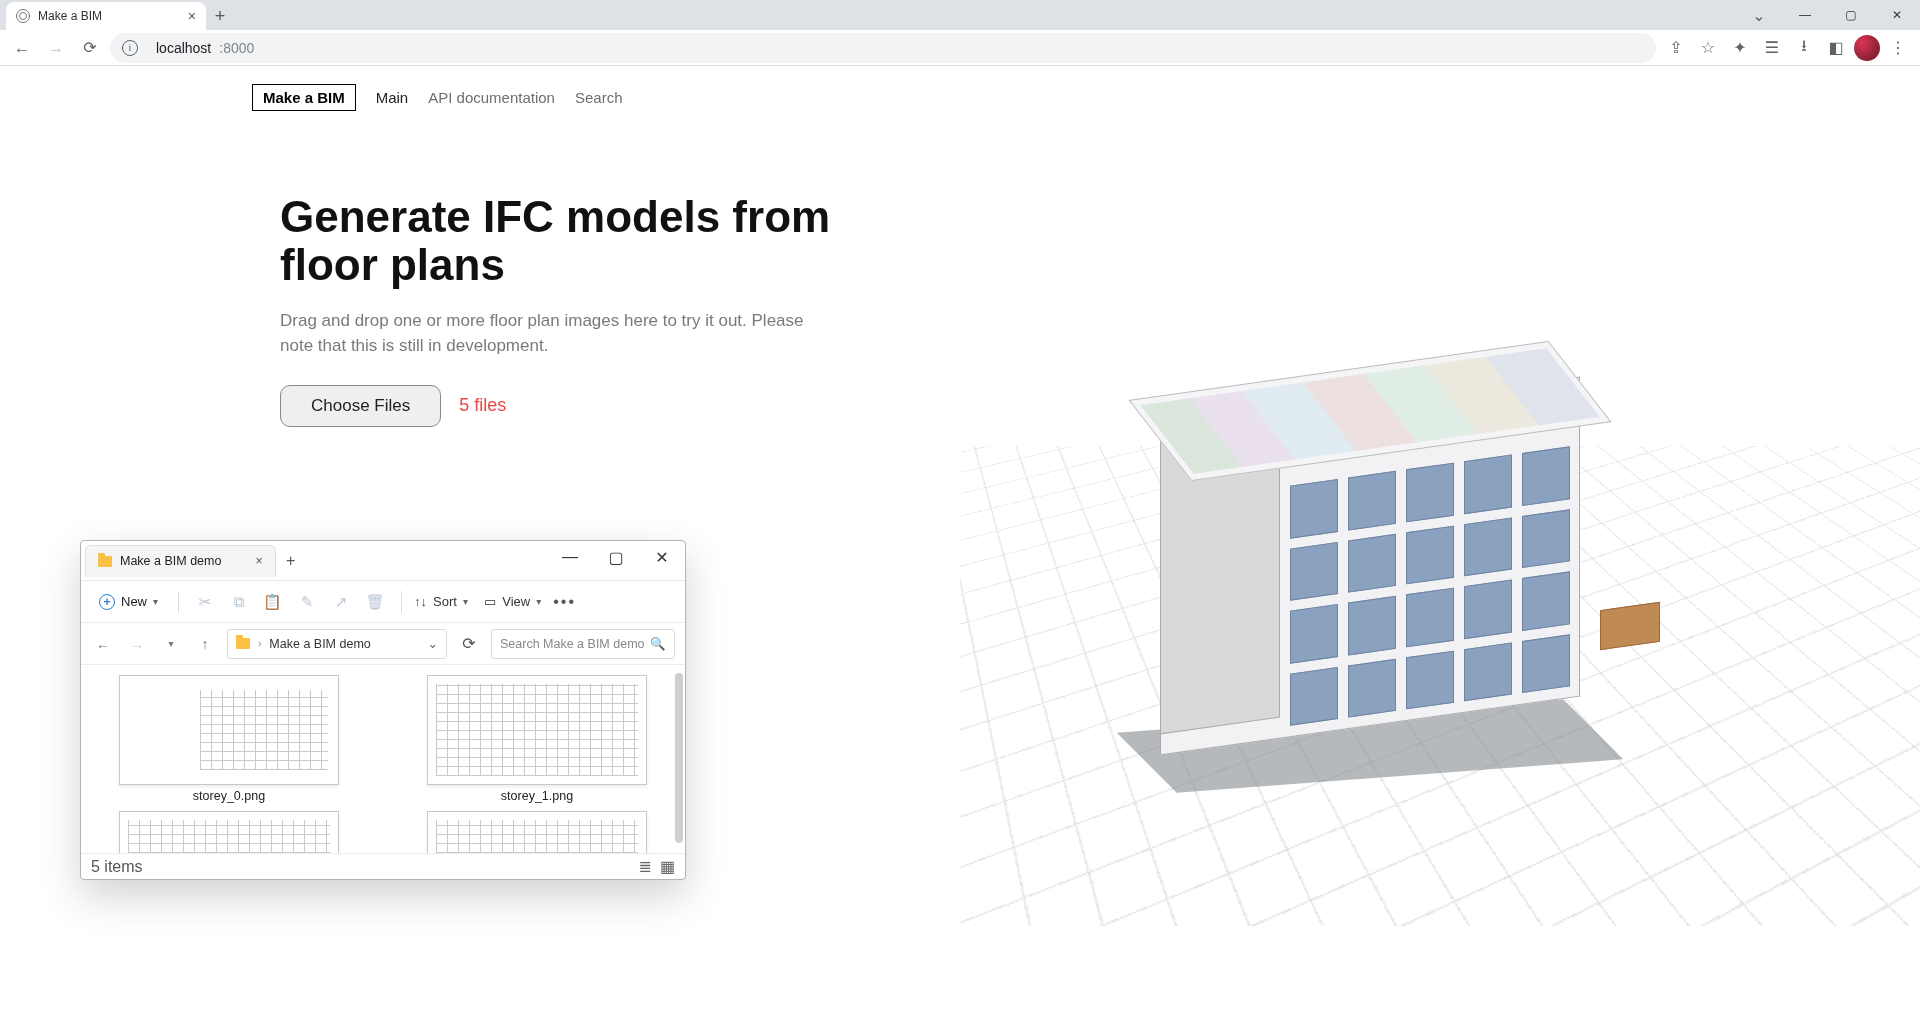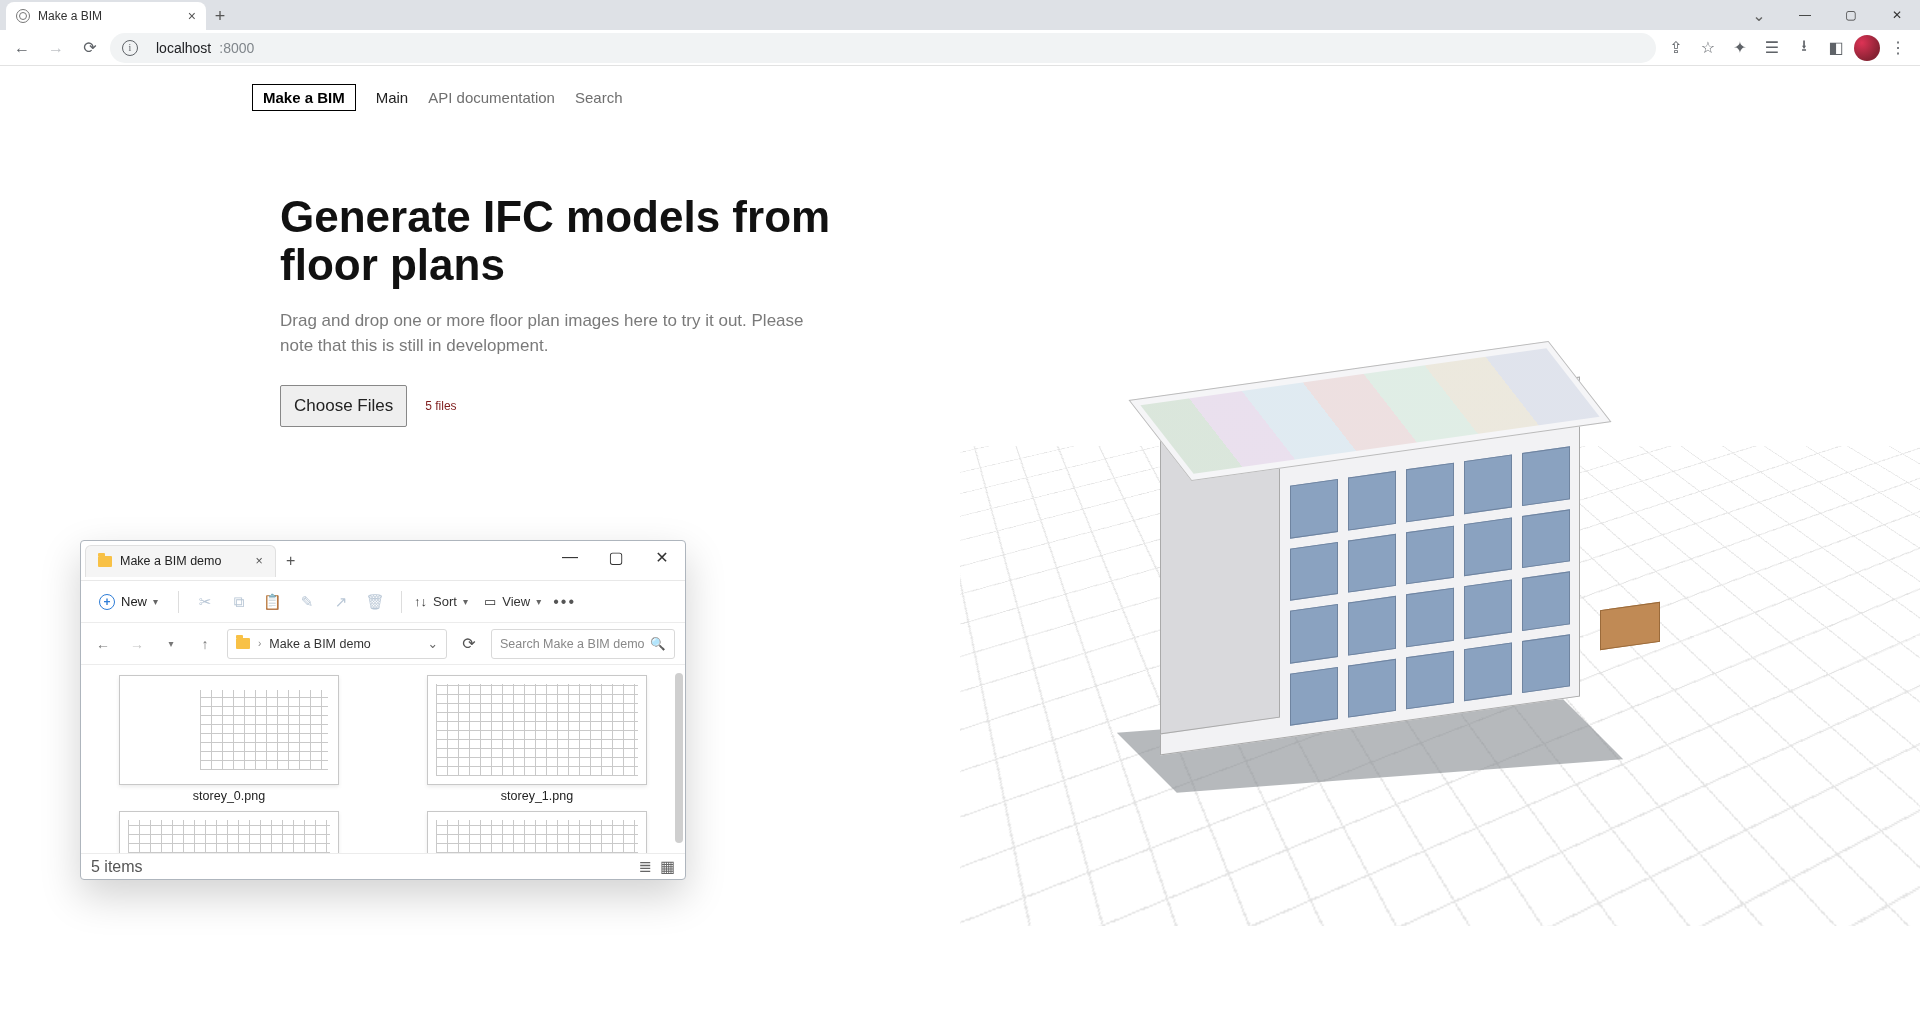--- a/index.html
+++ b/index.html
@@ -123,29 +123,29 @@
     line-height: 1.1;
   }
   .hero p {
     margin-top: 18px;
     font-size: 17px;
     color: #7a7a7a;
     line-height: 1.5;
   }
   .file-row { margin-top: 26px; display:flex;align-items:center;gap:18px; }
   .choose-btn {
-    padding: 10px 13px;
+    padding: 10px 30px;
     background:#efefef;
     border:1px solid #888;
-    border-radius:2px;
+    border-radius:10px;
     font-size:17px;
     color:#222;
     cursor:pointer;
   }
-  .file-count { font-size:12px; color:#7f1d1d; }
+  .file-count { font-size:18px; color:#ef4444; }
 
   
   .model-area {
     position:absolute;
     right: 0;
     top: 260px;
     width: 960px;
     height: 600px;
     overflow:hidden;
   }

